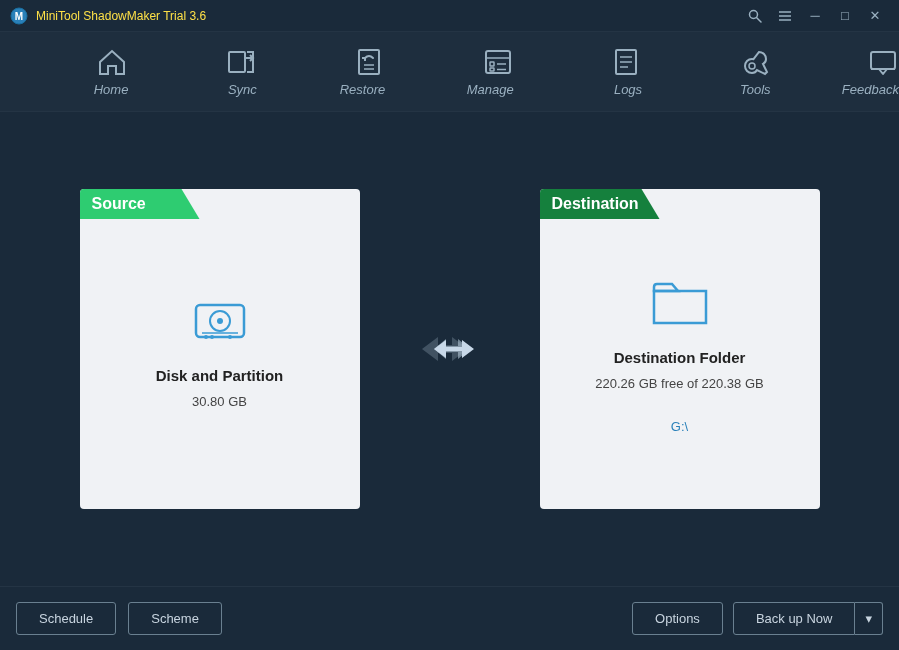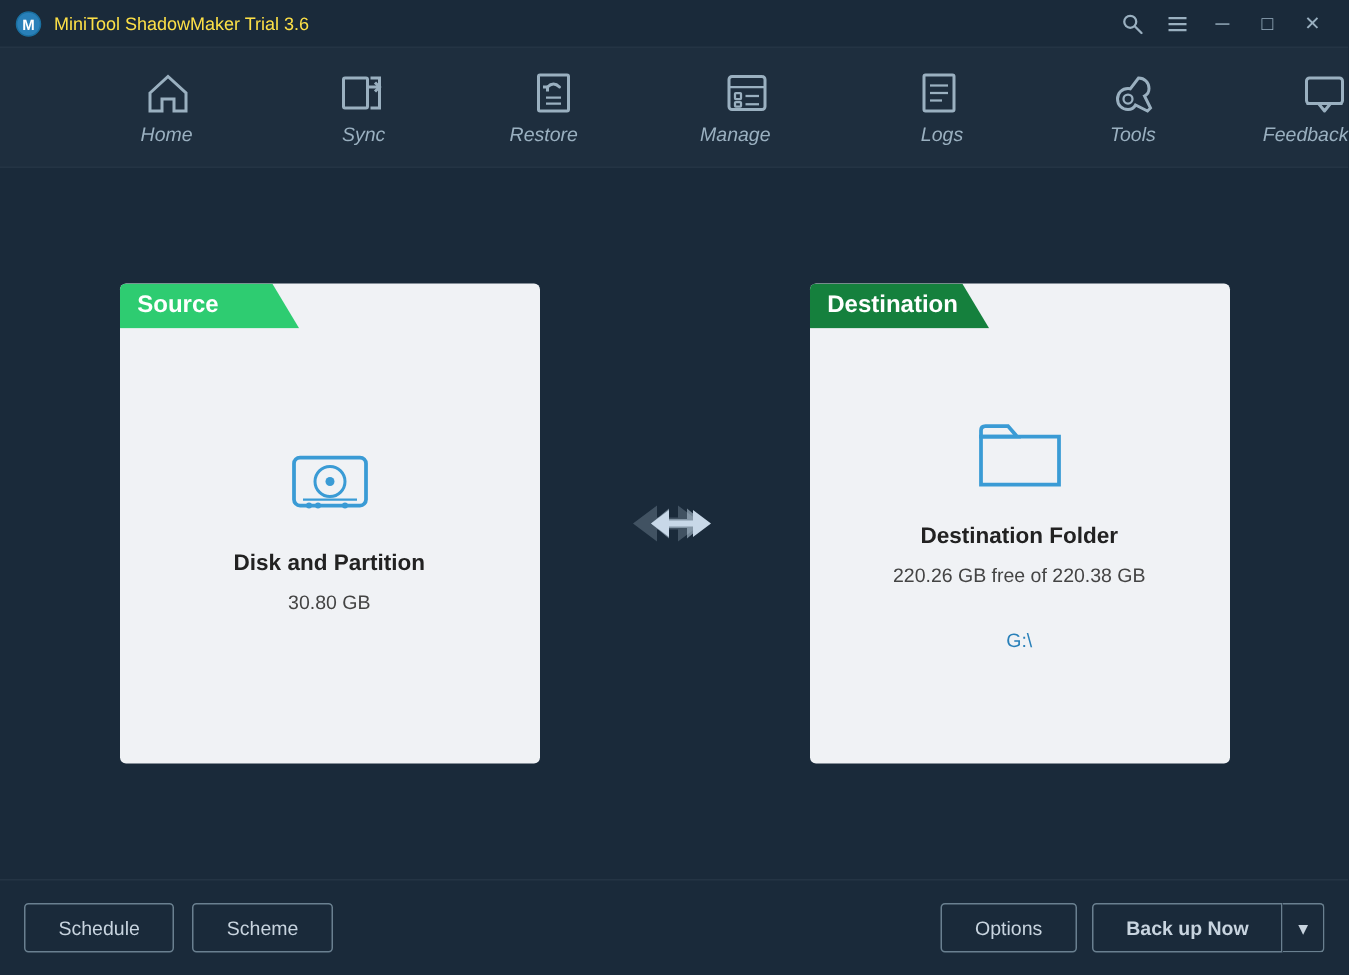--- a/index.html
+++ b/index.html
@@ -194,21 +194,20 @@
 
     .btn-primary {
       background: #1a2a3a;
       border: 1px solid #6a8090;
       color: #c8d4df;
       padding: 8px 22px;
       font-size: 13px;
       cursor: pointer;
       border-radius: 3px 0 0 3px;
       transition: background 0.15s;
-      font-weight: bold;
     }
 
     .btn-primary-dropdown {
       background: #1a2a3a;
       border: 1px solid #6a8090;
       border-left: none;
       color: #c8d4df;
       padding: 8px 10px;
       font-size: 13px;
       cursor: pointer;

